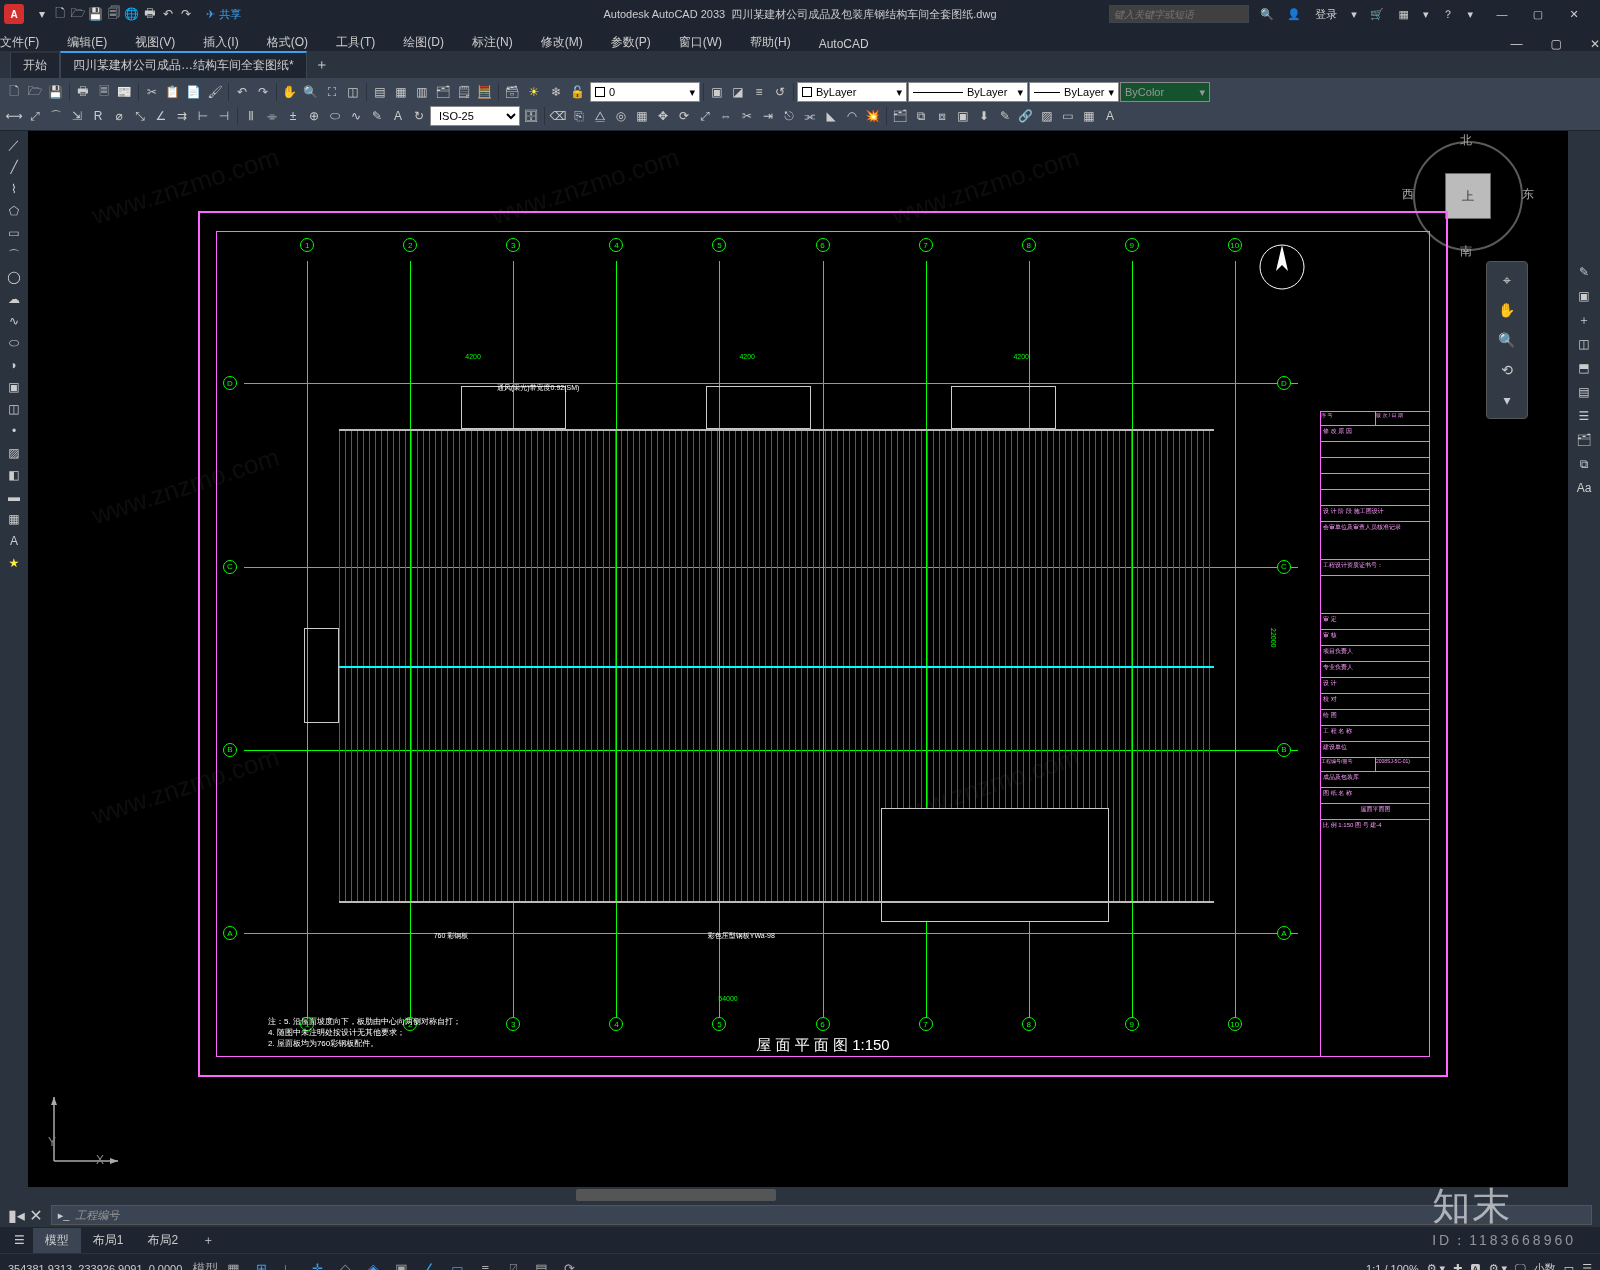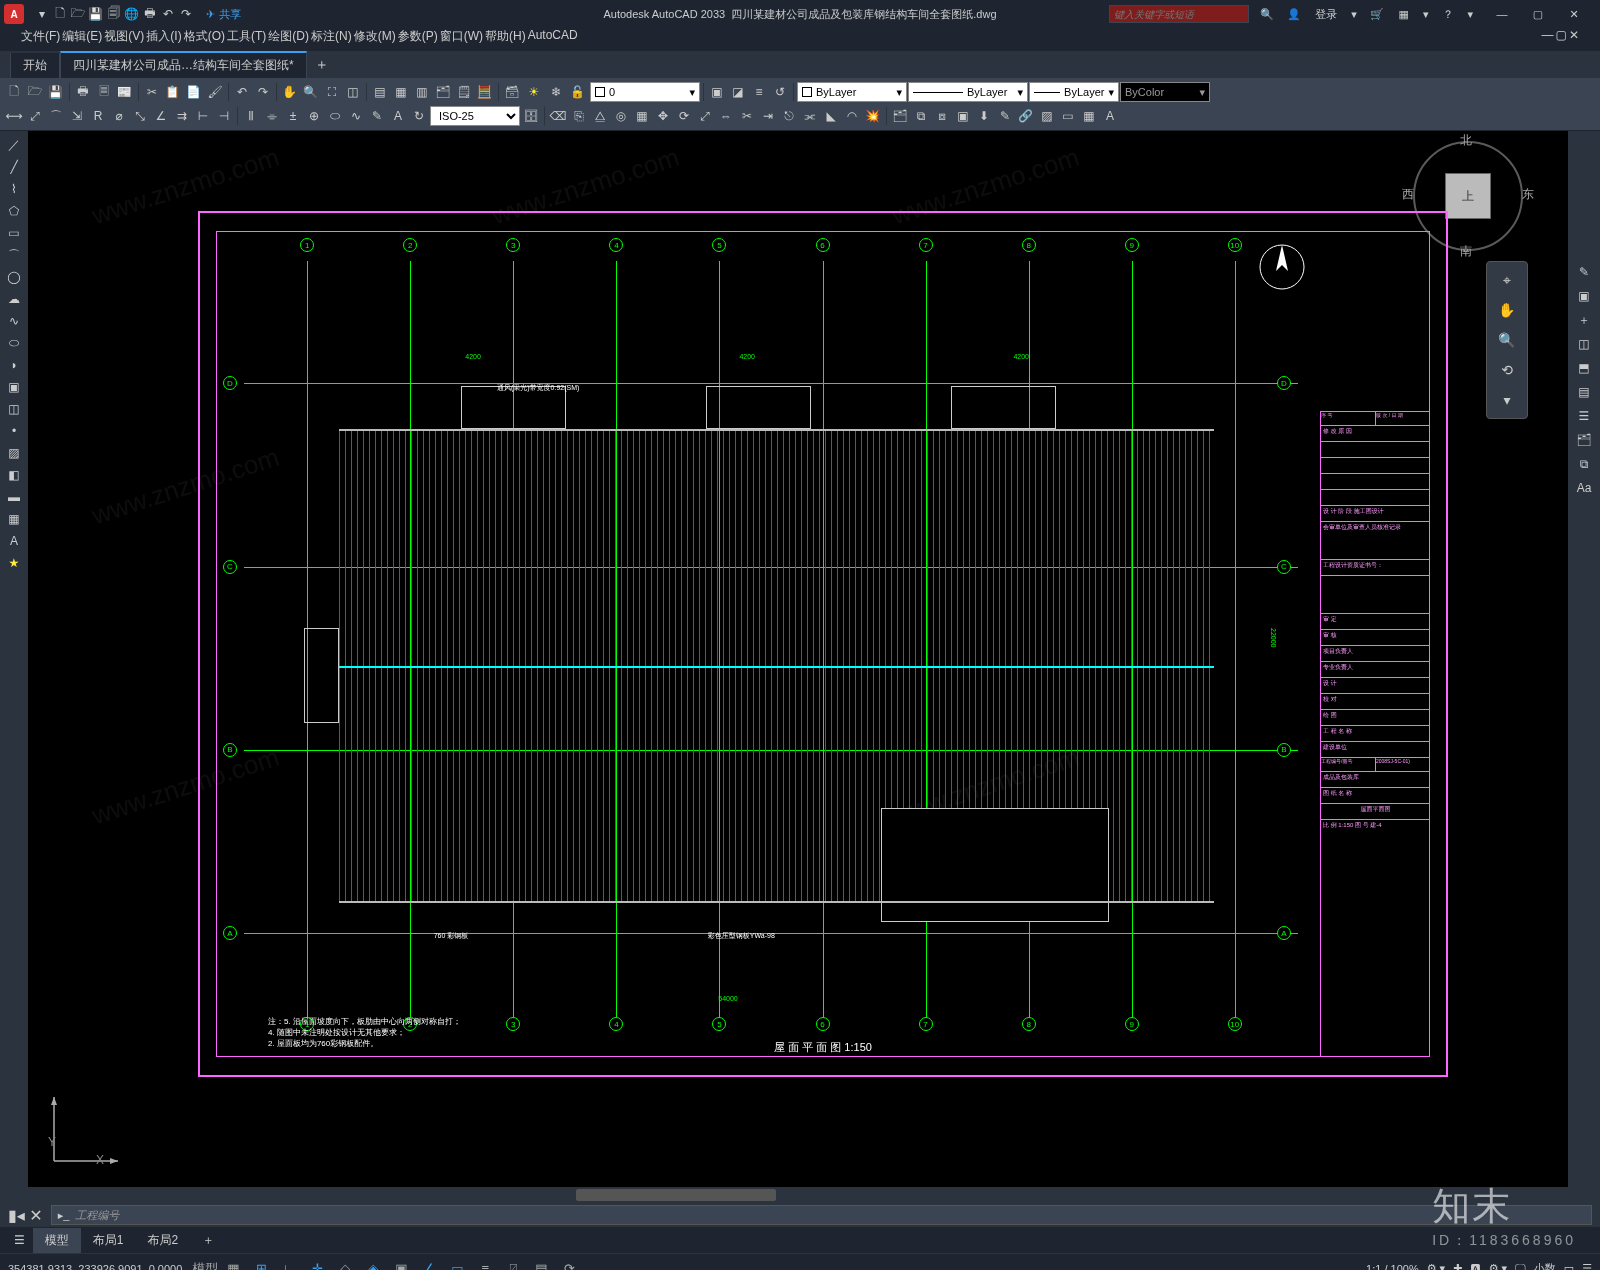--- a/index.html
+++ b/index.html
@@ -5,41 +5,41 @@
 * { margin: 0; padding: 0; box-sizing: border-box; font-family: "Microsoft YaHei", Arial, sans-serif; }
 body { width: 1600px; height: 1270px; background: #1e2530; overflow: hidden; position: relative; }
 
 .titlebar { height: 28px; background: #1e2530; display: flex; align-items: center; color: #ccc; font-size: 11px; }
 .titlebar .logo { width: 20px; height: 20px; background: #d32f2f; border-radius: 3px; margin: 0 4px; display:flex; align-items:center; justify-content:center; color:#fff; font-weight:bold; font-size:10px;}
 .titlebar .qat { display: flex; gap: 2px; padding: 0 6px; }
 .titlebar .qat span { width: 16px; height: 16px; display:inline-flex; align-items:center; justify-content:center; font-size:12px; color:#ccc; cursor:pointer;}
 .titlebar .share { color:#3ba0f0; margin-left:6px; display:flex; align-items:center; gap:4px; font-size:11px;}
 .titlebar .centertxt { position:absolute; left:50%; transform:translateX(-50%); color:#ccc; font-size:11px;}
 .titlebar .search { margin-left:auto; display:flex; align-items:center; gap:8px; padding-right:8px;}
-.titlebar .search input { background:#7f1d1d; border:1px solid #3a4452; height:18px; width:140px; color:#999; font-size:10px; padding:0 4px; font-style:italic;}
+.titlebar .search input { background:#404040; border:1px solid #3a4452; height:18px; width:140px; color:#999; font-size:10px; padding:0 4px; font-style:italic;}
 .titlebar .winctl { display:flex; gap:0;}
 .titlebar .winctl span { width:36px; height:24px; display:flex; align-items:center; justify-content:center; color:#ccc; cursor:pointer;}
 .ic{font-size:11px;margin:0 3px;color:#ccc;cursor:pointer;}
 
-.menubar { height: 24px; background: #1e2530; display:flex; align-items:flex-start; padding:0 21px; gap:2px; color:#ccc; font-size:12px; border-bottom:1px solid #2b333f;}
+.menubar { height: 24px; background: #1e2530; display:flex; align-items:flex-end; padding:0 0; gap:28px; color:#ccc; font-size:12px; border-bottom:1px solid #2b333f;}
 .menubar span{cursor:pointer;}
 
 .tabs { height: 26px; background: #2b333f; display:flex; align-items:flex-end; padding-left:10px;}
 .tabs .tab { padding:4px 12px; font-size:12px; color:#ccc; background:#1e2530; border-left:1px solid #3a4452; border-right:1px solid #3a4452;}
 .tabs .tab.active{ background:#1e2530; border-top:2px solid #3ba0f0;}
 .tabs .plus{ color:#ccc; padding:4px 8px; font-size:14px; cursor:pointer;}
 
 .ribbon { background:#3a4452; padding:2px 4px; border-bottom:1px solid #1e2530;}
 .ribbon .row{display:flex; align-items:center; gap:1px; height:24px;}
 .ribbon .row span.ico{ width:20px; height:20px; display:inline-flex; align-items:center; justify-content:center; font-size:12px; color:#ccc; cursor:pointer; border:1px solid transparent;}
 .ribbon .row .sep{width:1px; height:18px; background:#2b333f; margin:0 2px;}
 .ribbon .row .layerbox{display:flex; align-items:center; gap:2px;}
 .ribbon select, .ribbon .combo { height:20px; background:#fff; border:1px solid #888; font-size:11px; padding:0 4px;}
 .combo{display:flex; align-items:center; gap:4px;}
-.combo.w1{width:110px;} .combo.w2{width:120px;} .combo.w3{width:90px;} .combo.w4{width:90px; background:#000000; color:#999;}
+.combo.w1{width:110px;} .combo.w2{width:120px;} .combo.w3{width:90px;} .combo.w4{width:90px; background:#14532d; color:#999;}
 .combo .sw{width:10px;height:10px;background:#fff;border:1px solid #000;}
 .combo .ln{width:50px;height:1px;background:#000;}
 
 .canvaswrap{position:relative; height: calc(1270px - 28px - 24px - 26px - 52px - 24px - 30px - 30px); background:#000;}
 .leftpal{position:absolute; left:0; top:0; width:28px; height:100%; background:#2b333f; display:flex; flex-direction:column; align-items:center; padding-top:4px; gap:2px;}
 .leftpal span{width:20px;height:20px; display:flex;align-items:center;justify-content:center;color:#ccc;font-size:12px;cursor:pointer;}
 .rightpal{position:absolute; right:0; top:0; width:32px; height:100%; background:#2b333f; display:flex; flex-direction:column; align-items:center; padding-top:130px; gap:2px;}
 .rightpal span{width:22px;height:22px; display:flex;align-items:center;justify-content:center;color:#ccc;font-size:12px;cursor:pointer;}
 
 .canvas{position:absolute; left:28px; right:32px; top:0; bottom:0; background:#000;}
@@ -73,21 +73,21 @@
 .plan .gridh{position:absolute; left:0; right:0; top:0; bottom:0;}
 .plan .gridh div{position:absolute; left:0; right:0; height:1px; background:#00ff00;}
 .plan .bub{position:absolute; width:14px; height:14px; border:1px solid #00ff00; border-radius:50%; display:flex; align-items:center; justify-content:center; color:#0f0; font-size:8px; background:#000;}
 .plan .roof{position:absolute; left:9%; right:8%; top:22%; bottom:16%;}
 .plan .roof .seams{position:absolute; inset:0; background:
   repeating-linear-gradient(90deg,#008b45 0 1px,transparent 1px 6px);}
 .plan .roof .ridge{position:absolute; left:0; right:0; top:50%; height:2px; background:#0ff;}
 .plan .roof .hatch{position:absolute; border:1px solid #ccc;}
 .plan .dim{position:absolute; color:#0f0; font-size:7px;}
 .notes{position:absolute; left:70px; bottom:28px; color:#fff; font-size:8px; line-height:11px;}
-.plantitle{position:absolute; left:50%; bottom:22px; transform:translateX(-50%); color:#fff; font-size:11px;}
+.plantitle{position:absolute; left:50%; bottom:22px; transform:translateX(-50%); color:#fff; font-size:15px;}
 
 .cmdline{height:24px; background:#2b333f; display:flex; align-items:center; padding:0 8px; gap:8px;}
 .cmdline .cmd{flex:1; display:flex; align-items:center; background:#3a4452; height:20px; border:1px solid #555; color:#999; font-size:11px; padding:0 6px;}
 .cmdline .cmd .ico{margin-right:6px; color:#ccc;}
 .hscroll{height:16px; background:#2b333f; position:relative;}
 .hscroll .thumb{position:absolute; left:36%; width:200px; height:12px; top:2px; background:#555; border-radius:2px;}
 
 .layouttabs{height:26px; background:#1e2530; display:flex; align-items:center; padding-left:6px; gap:0; color:#ccc; font-size:12px;}
 .layouttabs span{padding:4px 12px; cursor:pointer;}
 .layouttabs .active{background:#3a4452;}

